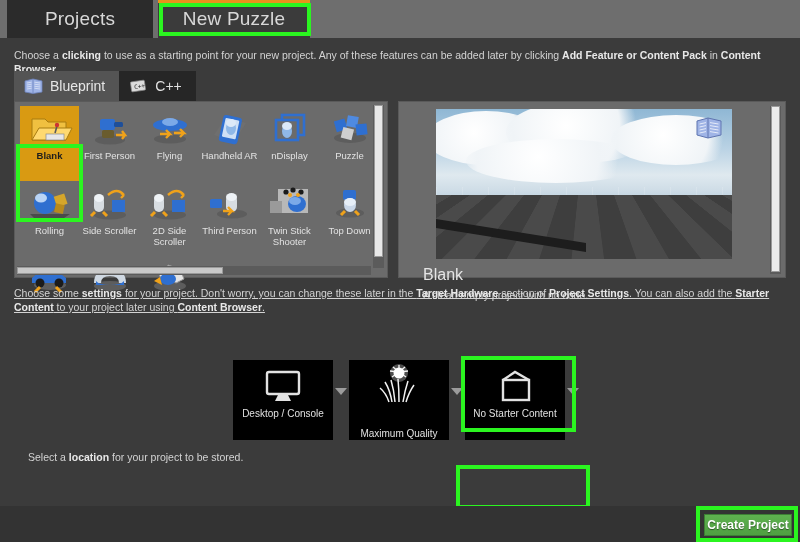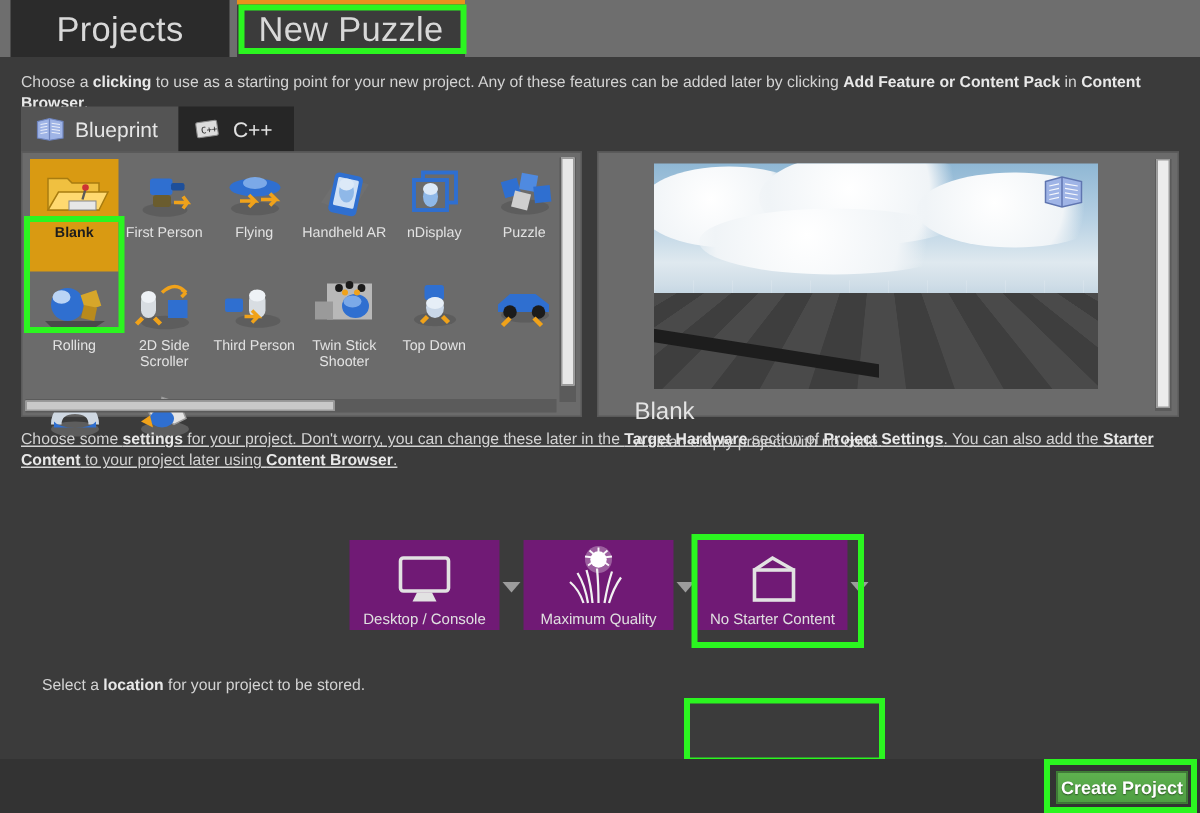--- a/index.html
+++ b/index.html
@@ -12,21 +12,21 @@
   body { position: relative; }
 
   
   .tabstrip {
     position: absolute; left: 0; top: 0; width: 800px; height: 38px;
     background: #6e6e6e;
   }
   .tab {
     position: absolute; top: 0; height: 38px;
     display: flex; align-items: center; justify-content: center;
-    color: #d8d8d8; font-size: 23px; letter-spacing: .2px;
+    color: #d8d8d8; font-size: 19px; letter-spacing: .2px;
     background: #2b2b2b;
   }
   .tab.projects { left: 7px; width: 146px; }
   .tab.newproject { left: 158px; width: 152px; background: #3b3b3b; }
   .tab.newproject::before {
     content: ""; position: absolute; left: 0; right: 0; top: 0; height: 3px;
     background: #e8911c;
   }
 
   
@@ -139,22 +139,22 @@
     position: absolute; right: 4px; top: 4px; width: 11px; height: 168px;
     background: #5b5b5b;
   }
   .vscroll-prev .thumb {
     position: absolute; left: 1px; top: 0; width: 9px; height: 166px;
     background: #ececec; border: 1px solid #9a9a9a;
   }
 
   
   .selector {
-    position: absolute; top: 322px; width: 100px; height: 60px;
-    background: #701a75;
+    position: absolute; top: 322px; width: 100px; height: 80px;
+    background: #000000;
     display: flex; flex-direction: column; align-items: center;
   }
   .selector .sel-icon {
     width: 54px; height: 44px; margin-top: 4px;
     display: flex; align-items: center; justify-content: center;
   }
   .selector .sel-label {
     font-size: 10px; color: #e0e0e0; text-align: center; line-height: 12px;
   }
   .caret {
@@ -349,20 +349,33 @@
             <path d="M4 30 L44 30 L38 34 L8 34 Z" fill="#4a4a4a"></path>
             <circle cx="19" cy="19" r="11" fill="#2f6fd0"></circle>
             <ellipse cx="15" cy="14" rx="6" ry="4.5" fill="#bad4f5"></ellipse>
             <rect x="29" y="11" width="11" height="11" fill="#d6a62a" transform="rotate(-18 34 16)"></rect>
             <rect x="29" y="20" width="9" height="9" fill="#b98a1c" transform="rotate(12 33 24)"></rect>
           </svg>
         </span>
         <span class="tpllabel">Rolling</span>
       </div>
 
+      <div class="tplitem">
+        <span class="tplthumb">
+          <svg viewBox="0 0 48 40" width="48" height="40">
+            <ellipse cx="24" cy="31" rx="16" ry="4.5" fill="#5d5d5d"></ellipse>
+            <rect x="8" y="12" width="10" height="16" rx="5" fill="#d8dde2"></rect>
+            <ellipse cx="13" cy="14" rx="5" ry="4" fill="#eef2f6"></ellipse>
+            <path d="M9 28 L5 32 M17 28 L21 32" stroke="#f0a21a" stroke-width="3"></path>
+            <rect x="26" y="16" width="13" height="12" fill="#2f6fd0"></rect>
+            <path d="M22 11 Q31 3 38 11 L35 9 M38 11 L35 14" stroke="#f0a21a" stroke-width="2.4" fill="none"></path>
+          </svg>
+        </span>
+        <span class="tpllabel">Side Scroller</span>
+      </div>
 
       <div class="tplitem">
         <span class="tplthumb">
           <svg viewBox="0 0 48 40" width="48" height="40">
             <ellipse cx="24" cy="31" rx="16" ry="4.5" fill="#5d5d5d"></ellipse>
             <rect x="8" y="12" width="10" height="16" rx="5" fill="#d8dde2"></rect>
             <ellipse cx="13" cy="14" rx="5" ry="4" fill="#eef2f6"></ellipse>
             <path d="M9 28 L5 32 M17 28 L21 32" stroke="#f0a21a" stroke-width="3"></path>
             <rect x="26" y="16" width="13" height="12" fill="#2f6fd0"></rect>
             <path d="M22 11 Q31 3 38 11 L35 9 M38 11 L35 14" stroke="#f0a21a" stroke-width="2.4" fill="none"></path>

